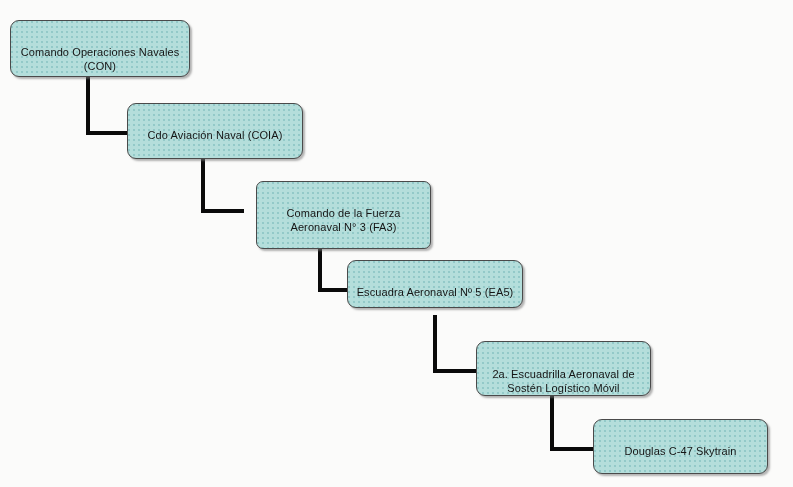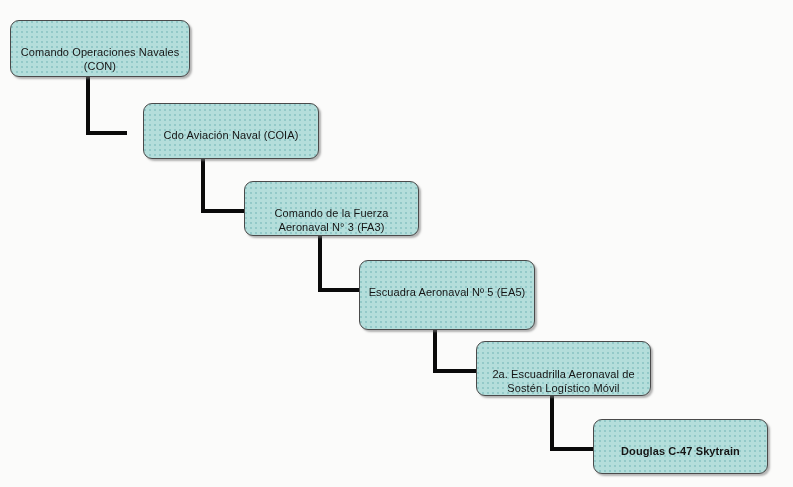--- a/index.html
+++ b/index.html
@@ -60,21 +60,21 @@
     width: 100%;
     font-size: 11px;
     line-height: 14px;
     color: #151515;
     letter-spacing: 0.1px;
     white-space: pre-line;
     padding: 0 6px;
     box-sizing: border-box;
   }
   .node.leaf .node-label {
-    font-weight: bold;
+    font-weight: normal;
   }
 </style>
 </head>
 <body>
 
 <div id="chart-canvas" style="background: rgb(251, 251, 250);">
     <div class="connector">
       <div class="seg-v" style="left: 86px; top: 77px; height: 58px; background: rgb(10, 10, 10);"></div>
       <div class="seg-h" style="left: 86px; top: 131px; width: 41px; background: rgb(10, 10, 10);"></div>
     </div>
@@ -91,28 +91,28 @@
       <div class="seg-h" style="left: 433px; top: 369px; width: 43px; background: rgb(10, 10, 10);"></div>
     </div>
     <div class="connector">
       <div class="seg-v" style="left: 550px; top: 396px; height: 55px; background: rgb(10, 10, 10);"></div>
       <div class="seg-h" style="left: 550px; top: 447px; width: 43px; background: rgb(10, 10, 10);"></div>
     </div>
     <div class="node" style="left: 10px; top: 20px; width: 180px; height: 57px; background-color: rgb(180, 222, 219); border-color: rgb(74, 74, 74);">
       <span class="node-label">Comando Operaciones Navales
 (CON)</span>
     </div>
-    <div class="node" style="left: 127px; top: 103px; width: 176px; height: 56px; background-color: rgb(180, 222, 219); border-color: rgb(74, 74, 74); margin-left: 16px;">
+    <div class="node" style="left: 127px; top: 103px; width: 176px; height: 56px; background-color: rgb(180, 222, 219); border-color: rgb(74, 74, 74);">
       <span class="node-label">Cdo Aviación Naval (COIA)</span>
     </div>
-    <div class="node" style="left: 244px; top: 181px; width: 175px; height: 55px; background-color: rgb(180, 222, 219); border-color: rgb(74, 74, 74);">
+    <div class="node" style="left: 256px; top: 181px; width: 175px; height: 68px; background-color: rgb(180, 222, 219); border-color: rgb(74, 74, 74); border-radius: 7px;">
       <span class="node-label">Comando de la Fuerza
 Aeronaval N° 3 (FA3)</span>
     </div>
-    <div class="node" style="left: 359px; top: 260px; width: 176px; height: 70px; background-color: rgb(180, 222, 219); border-color: rgb(74, 74, 74);">
+    <div class="node" style="left: 347px; top: 260px; width: 176px; height: 48px; background-color: rgb(180, 222, 219); border-color: rgb(74, 74, 74);">
       <span class="node-label">Escuadra Aeronaval Nº 5 (EA5)</span>
     </div>
     <div class="node" style="left: 476px; top: 341px; width: 175px; height: 55px; background-color: rgb(180, 222, 219); border-color: rgb(74, 74, 74); align-items: flex-end;">
       <span class="node-label">2a. Escuadrilla Aeronaval de
 Sostén Logístico Móvil</span>
     </div>
     <div class="node leaf" style="left: 593px; top: 419px; width: 175px; height: 55px; background-color: rgb(180, 222, 219); border-color: rgb(74, 74, 74);">
       <span class="node-label">Douglas C-47 Skytrain</span>
     </div>
   </div>

